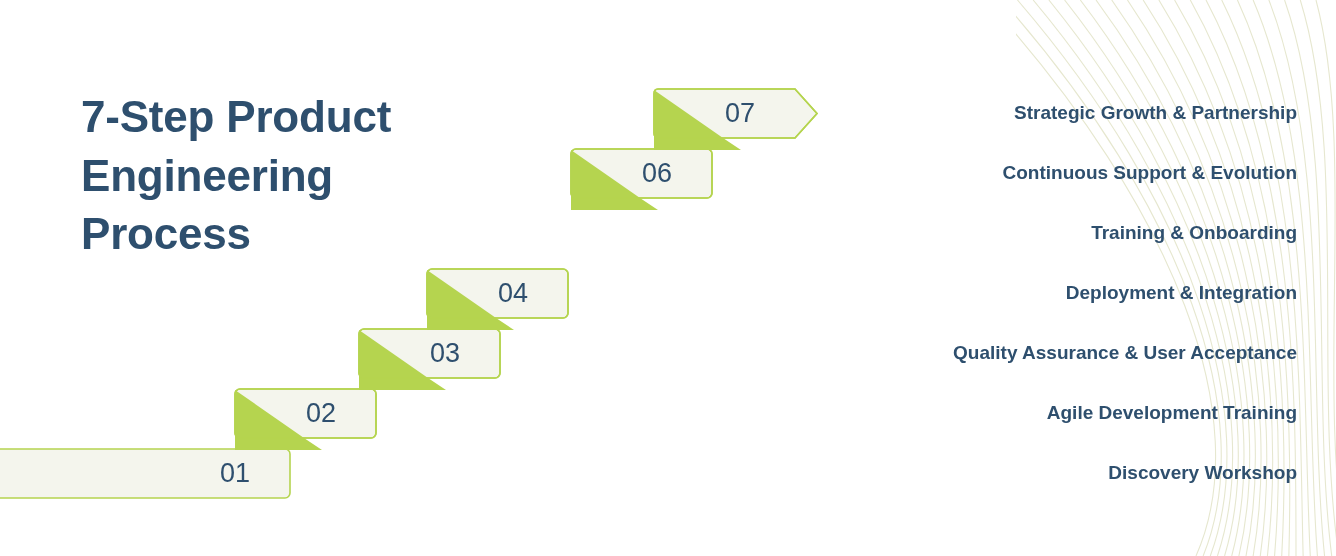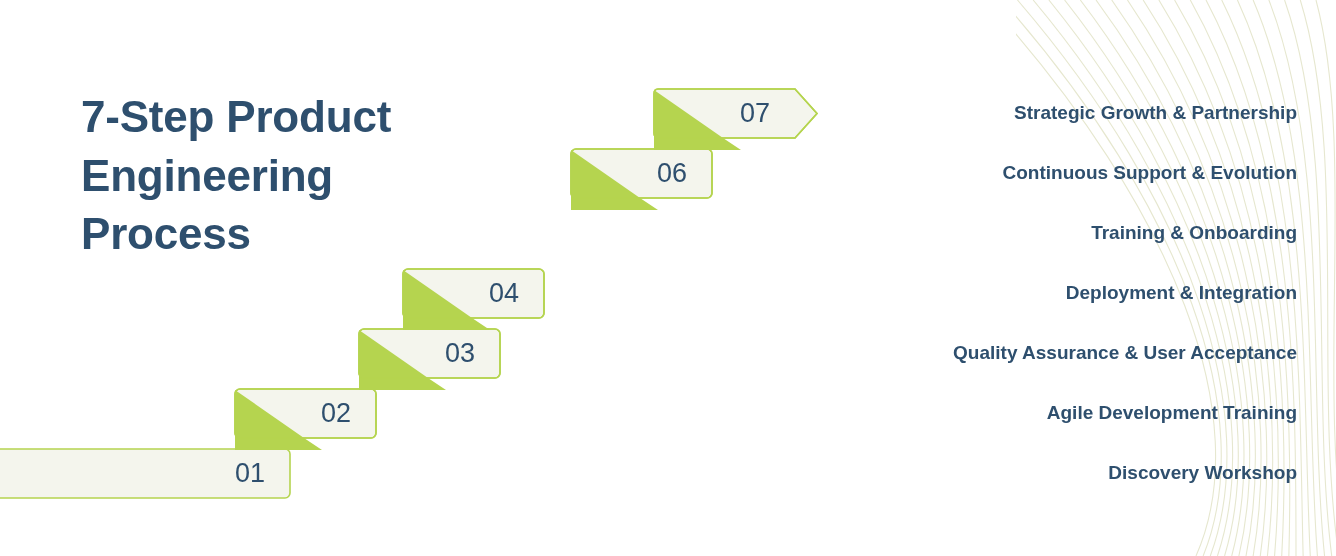--- a/index.html
+++ b/index.html
@@ -36,21 +36,20 @@
 
   .step-shape{position:absolute;left:0;top:0;width:100%;height:100%;}
 
   .step-num{
     position:absolute;
     top:0;height:50px;
     line-height:50px;
     color:#2e4f6e;
     font-size:27px;
     font-weight:normal;
-    text-align:center;
     width:60px;
     z-index:4;
   }
 
   .step-label{
     position:absolute;
     height:50px;
     line-height:50px;
     color:#2e4f6e;
     font-size:19px;
@@ -119,21 +118,21 @@
       <div class="step" style="left: 318px; top: 328px; width: 142px; height: 62px; z-index: 13; margin-left: 40px;">
         <svg class="step-shape" viewBox="0 0 144 64" width="144" height="64" style="width: 144px; height: 64px;">
           <rect x="1" y="1" width="141" height="49" rx="5" ry="5" fill="#f4f5ed" stroke="#b5d44f" stroke-width="1.6"></rect>
           <path d="M 1 2 L 70 50 L 88 62 L 1 62
          L 1 50 Z" fill="#b5d44f"></path>
           <rect x="1" y="1" width="141" height="49" rx="5" ry="5" fill="none" stroke="#b5d44f" stroke-width="1.6"></rect>
         </svg>
         <div class="step-num" style="left: 72px;">03</div>
       </div>
       <div class="step-label" style="top: 328px; right: 39px; z-index: 33;">Quality Assurance &amp; User Acceptance</div>
-      <div class="step" style="left: 402px; top: 268px; width: 147px; height: 62px; z-index: 14;">
+      <div class="step" style="left: 426px; top: 268px; width: 147px; height: 62px; z-index: 14;">
         <svg class="step-shape" viewBox="0 0 144 64" width="144" height="64" style="width: 144px; height: 64px;">
           <rect x="1" y="1" width="141" height="49" rx="5" ry="5" fill="#f4f5ed" stroke="#b5d44f" stroke-width="1.6"></rect>
           <path d="M 1 2 L 70 50 L 88 62 L 1 62
          L 1 50 Z" fill="#b5d44f"></path>
           <rect x="1" y="1" width="141" height="49" rx="5" ry="5" fill="none" stroke="#b5d44f" stroke-width="1.6"></rect>
         </svg>
         <div class="step-num" style="left: 72px;">04</div>
       </div>
       <div class="step-label" style="top: 268px; right: 39px; z-index: 34;">Deployment &amp; Integration</div>
       <div class="step-label" style="top: 208px; right: 39px; z-index: 35;">Training &amp; Onboarding</div>

